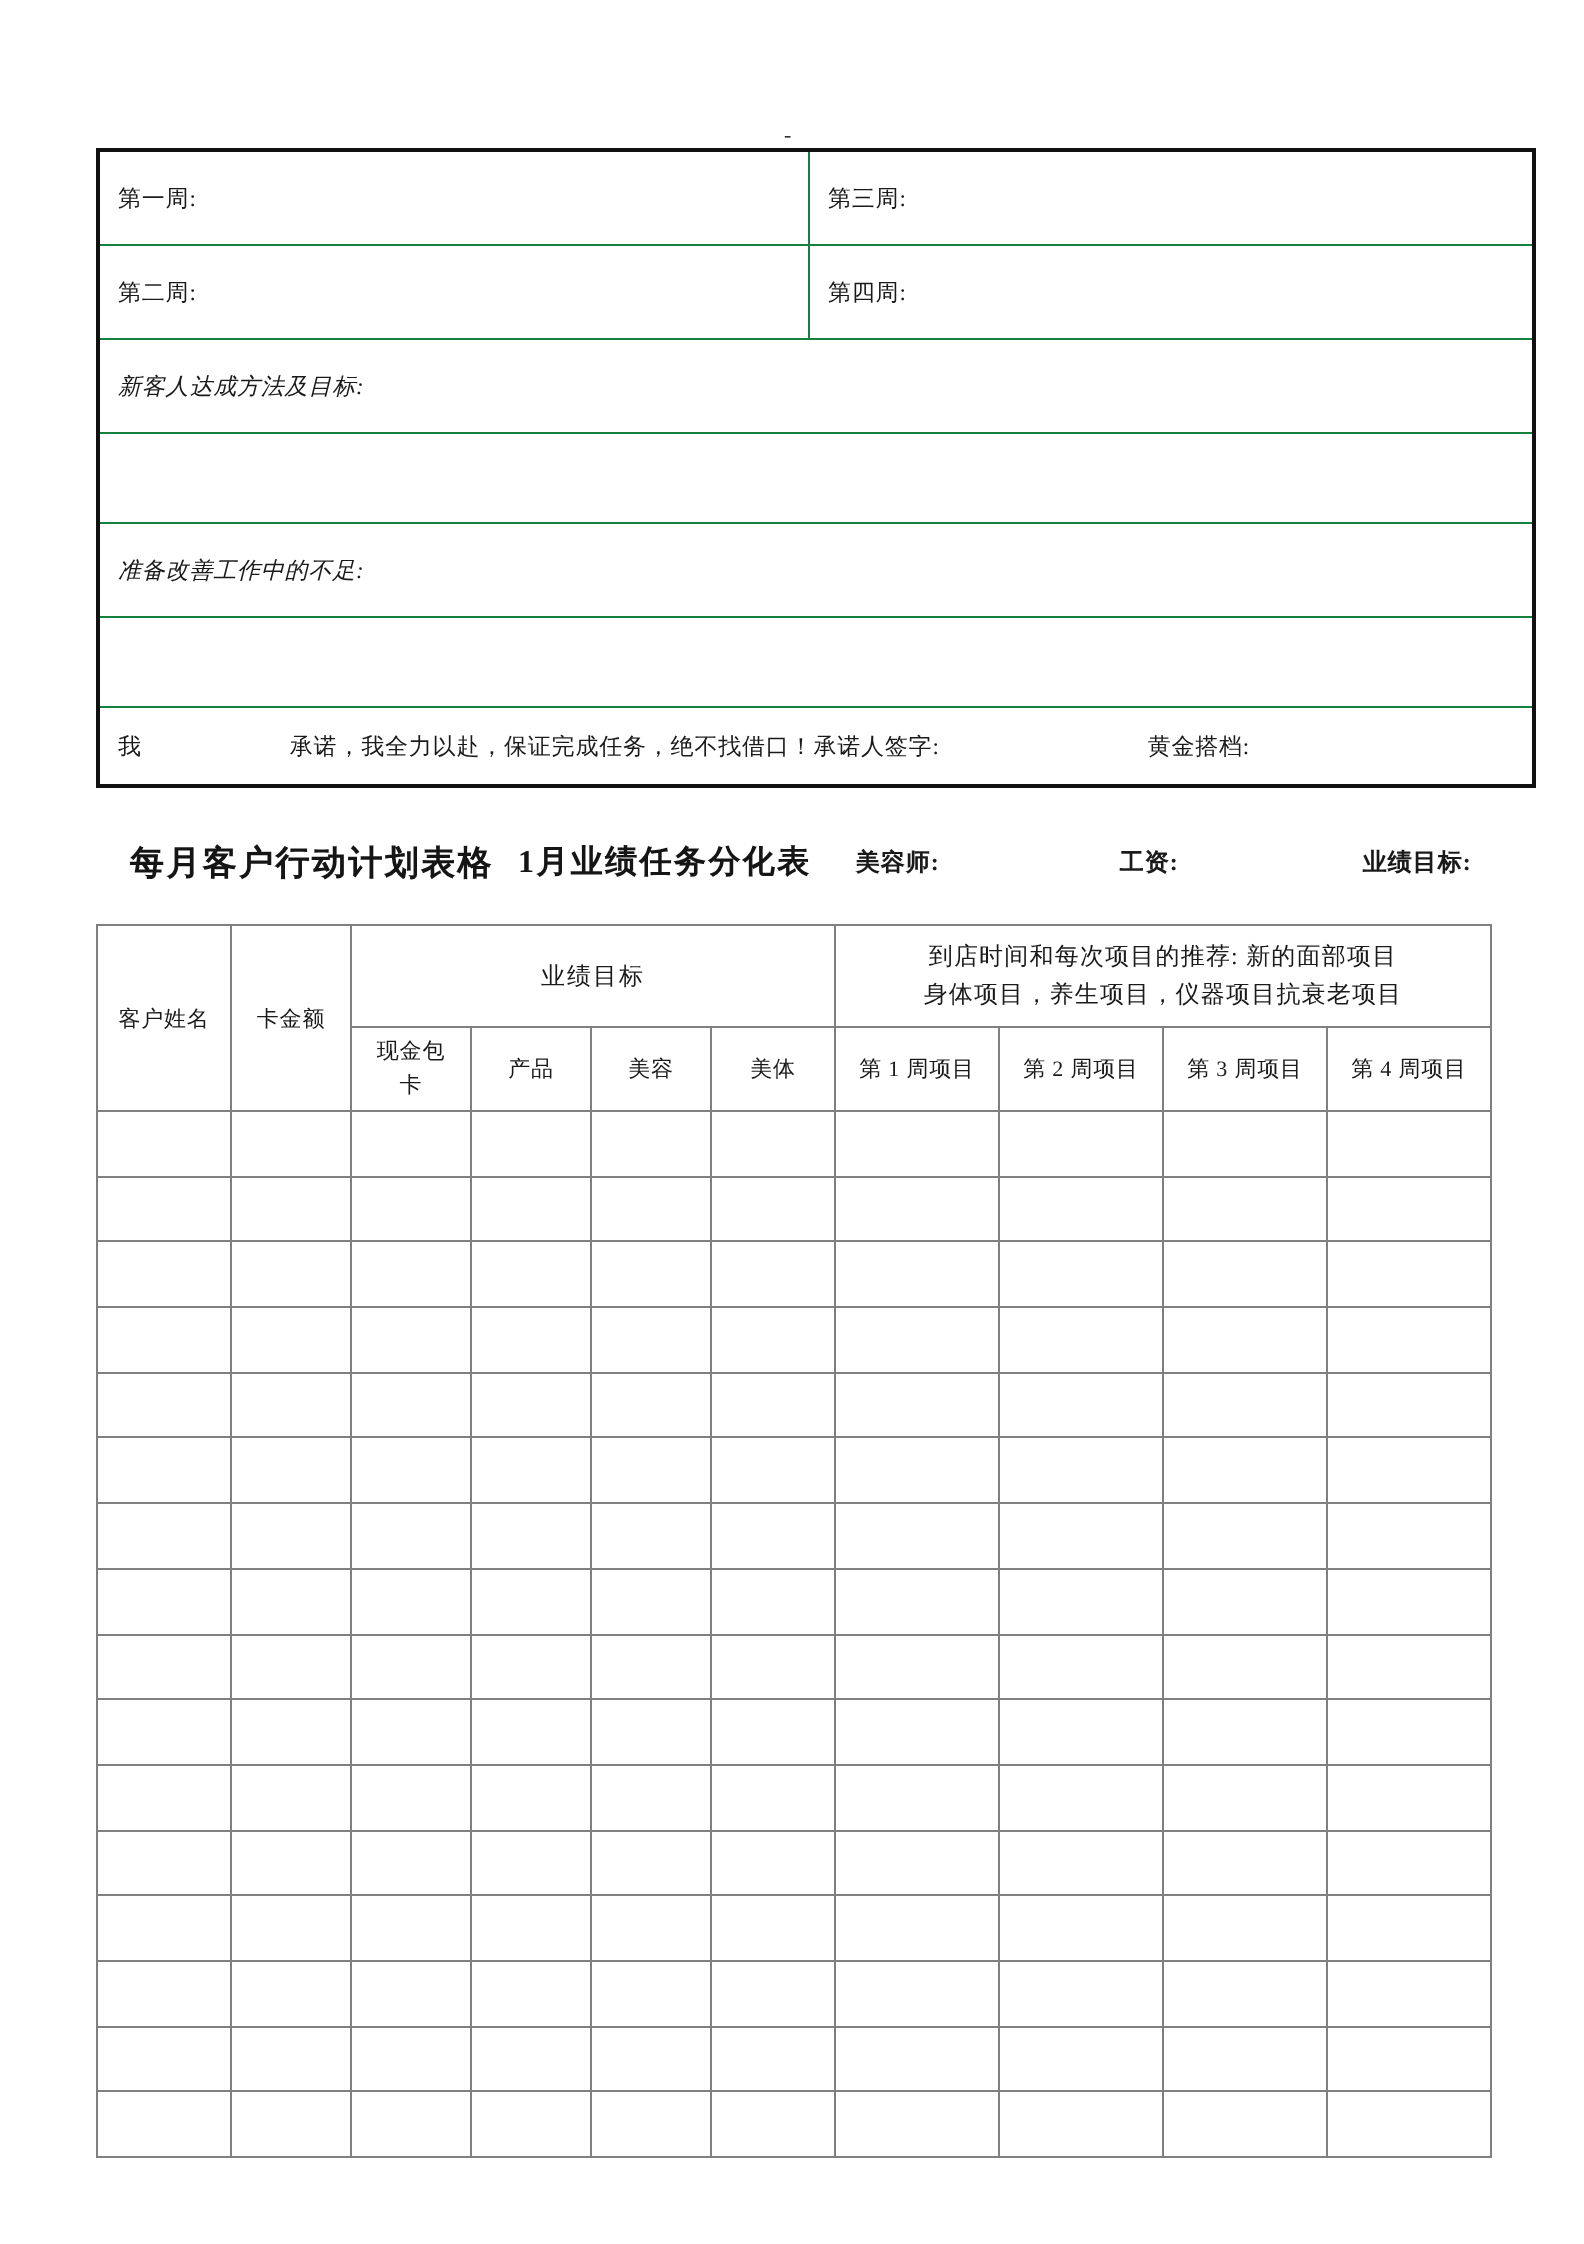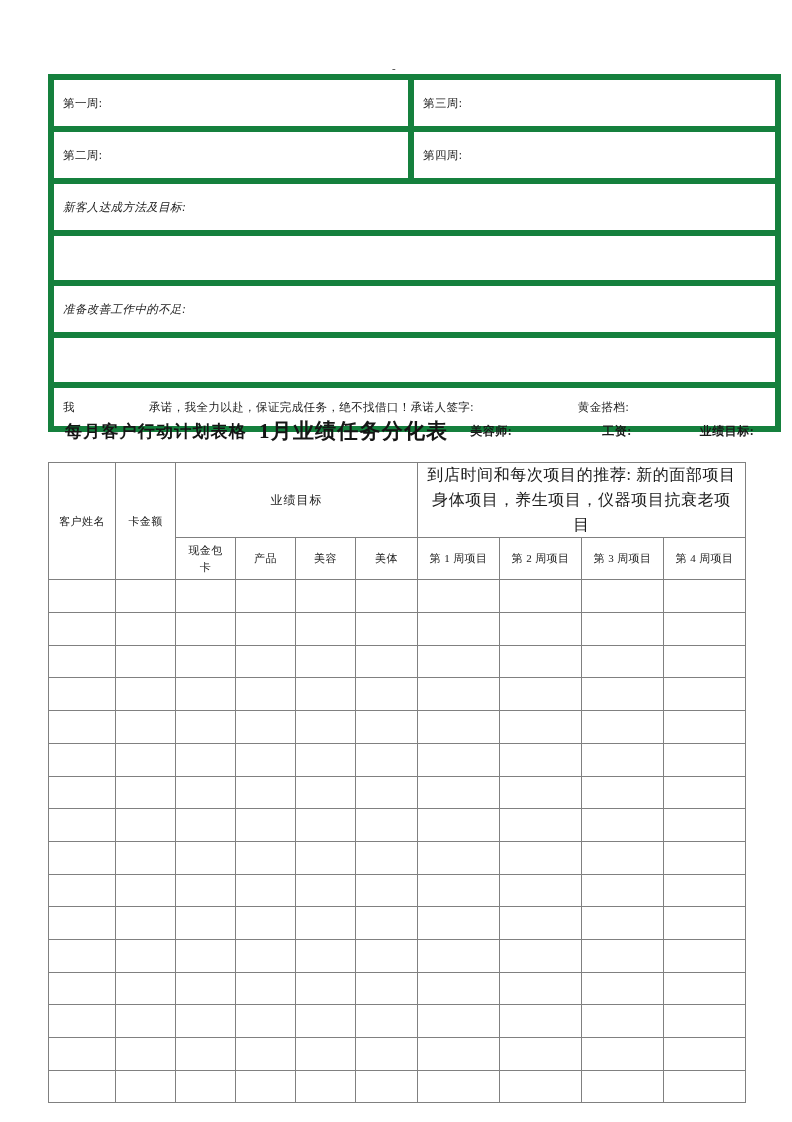--- a/index.html
+++ b/index.html
@@ -37,21 +37,21 @@
   
   .t1 {
     position: absolute;
     left: 48px;
     top: 74px;
     width: 697px;
     border-collapse: collapse;
     table-layout: fixed;
   }
   .t1 td {
-    border: 6px solid #15803d;
+    border: 1px solid #15803d;
     padding: 0 0 0 9px;
     vertical-align: middle;
     font-size: 11.5px;
     font-family: "Liberation Serif", "DejaVu Serif", serif;
     color: #1a1a1a;
     letter-spacing: 0.4px;
     margin-left: 32px;
   }
   .t1 { border-top: 2px solid #111; border-bottom: 2px solid #111;
         border-left: 2px solid #111; border-right: 2px solid #111; }
@@ -81,37 +81,37 @@
     white-space: nowrap;
   }
   .title-main {
     font-size: 17px;
     font-weight: bold;
     letter-spacing: 1.2px;
     color: #151515;
     font-family: "Liberation Serif", "DejaVu Serif", serif;
   }
   .title-sub {
-    font-size: 21px;
+    font-size: 16px;
     font-weight: bold;
     letter-spacing: 1.2px;
     color: #151515;
     margin-left: 12px;
     font-family: "Liberation Serif", "DejaVu Serif", serif;
   }
   .title-field {
     font-size: 12px;
     font-weight: bold;
     color: #1a1a1a;
     letter-spacing: 0.5px;
     font-family: "Liberation Serif", "DejaVu Serif", serif;
   }
   .tf1 { margin-left: 22px; }
   .tf2 { margin-left: 90px; }
-  .tf3 { margin-left: 68px; text-align: right; }
+  .tf3 { margin-left: 92px; text-align: right; }
 
   
   .t2 {
     position: absolute;
     left: 48px;
     top: 462px;
     width: 697px;
     border-collapse: collapse;
     table-layout: fixed;
   }
@@ -124,21 +124,21 @@
     color: #1a1a1a;
     letter-spacing: 0.4px;
     font-family: "Liberation Serif", "DejaVu Serif", serif;
     padding: 0;
   }
   .t2 { border: 1.5px solid #5a5a5a; }
   .t2 th.h-name, .t2 th.h-amount { height: 91px; }
   .t2 th.h-goal { height: 50px; font-size: 12px; letter-spacing: 1px; margin-top: 20px; }
   .t2 th.h-rec {
     height: 50px;
-    font-size: 16px;
+    font-size: 12px;
     line-height: 1.55;
     letter-spacing: 0.6px;
     padding: 0 6px;
   }
   .t2 th.h-sub { height: 41px; }
   .t2 th.h-sub.wrap { line-height: 1.5; }
   .t2 td.cell { height: 31.7px; }
 </style>
 </head>
 <body>

